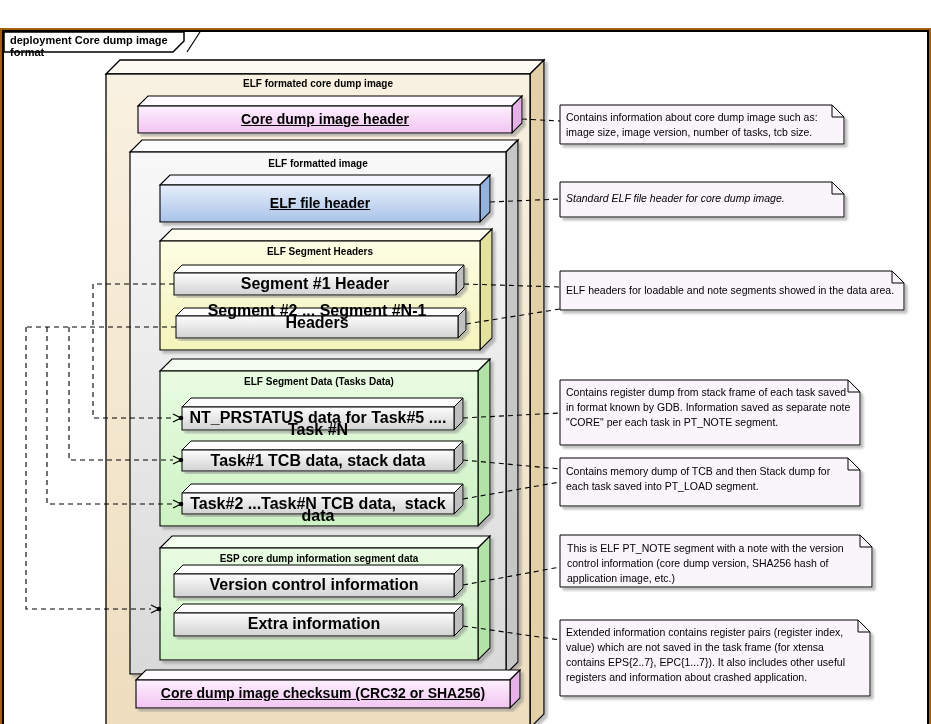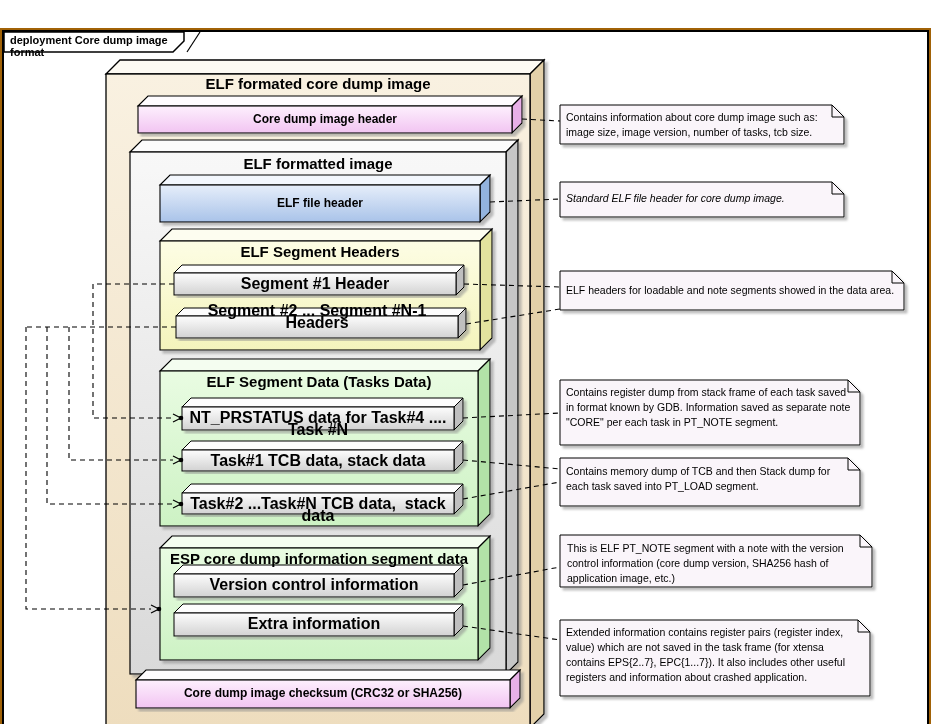--- a/index.html
+++ b/index.html
@@ -1,21 +1,21 @@
 <!DOCTYPE html>
 <html><head>
 <meta charset="utf-8">
 <style>
   html,body{margin:0;padding:0;background:#ffffff;font-family:"Liberation Sans",sans-serif;}
   #canvas{position:relative;width:931px;height:724px;background:#a16207;overflow:hidden;margin-top:28px;}
   #diagram-svg{position:absolute;left:0;top:0;width:931px;height:724px;}
   .lbl{position:absolute;text-align:center;color:#000;font-weight:bold;white-space:pre-wrap;
        font-size:16px;line-height:12px;pointer-events:none;}
-  .lbl.big{font-size:15px;line-height:13px;}
-  .lbl.mid{font-size:12px;line-height:12px;}
+  .lbl.big{font-size:10px;line-height:13px;}
+  .lbl.mid{font-size:14px;line-height:12px;text-decoration:underline;}
   .frame-lbl{position:absolute;left:10px;top:6px;width:182px;text-align:left;
        font-size:11px;font-weight:bold;color:#000;}
   .note-text{position:absolute;text-align:left;color:#000;font-size:10.5px;
        line-height:15px;font-weight:normal;pointer-events:none;}
 </style>
 </head>
 <body>
 
 <div id="canvas">
 
@@ -195,21 +195,21 @@
 <div class="frame-lbl">deployment Core dump image format</div>
 
 <div class="lbl big" style="left:106px;top:49px;width:424px;">ELF formated core dump image</div>
 <div class="lbl mid" style="left:138px;top:85px;width:374px;">Core dump image header</div>
 <div class="lbl mid" style="left:160px;top:169px;width:320px;">ELF file header</div>
 <div class="lbl big" style="left:130px;top:129px;width:376px;">ELF formatted image</div>
 <div class="lbl big" style="left:160px;top:217px;width:320px;">ELF Segment Headers</div>
 <div class="lbl" style="left:174px;top:250px;width:282px;">Segment #1 Header</div>
 <div class="lbl" style="left:176px;top:277px;width:282px;">Segment #2 ... Segment #N-1 Headers</div>
 <div class="lbl big" style="left:160px;top:347px;width:318px;">ELF Segment Data (Tasks Data)</div>
-<div class="lbl" style="left:182px;top:384px;width:272px;">NT_PRSTATUS data for Task#4 .... Task #N</div>
+<div class="lbl" style="left:182px;top:384px;width:272px;">NT_PRSTATUS data for Task#5 .... Task #N</div>
 <div class="lbl" style="left:182px;top:427px;width:272px;">Task#1 TCB data, stack data</div>
 <div class="lbl" style="left:182px;top:470px;width:272px;">Task#2 ...Task#N TCB data,  stack data</div>
 <div class="lbl" style="left:174px;top:551px;width:280px;">Version control information</div>
 <div class="lbl big" style="left:160px;top:524px;width:318px;">ESP core dump information segment data</div>
 <div class="lbl" style="left:174px;top:590px;width:280px;">Extra information</div>
 <div class="lbl mid" style="left:136px;top:659px;width:374px;">Core dump image checksum (CRC32 or SHA256)</div>
 
 <div class="note-text" style="left:566px;top:82px;width:272px;">Contains information about core dump image such as: image size, image version, number of tasks, tcb size.</div>
 <div class="note-text" style="left:566px;top:163px;width:272px;font-style:italic;">Standard ELF file header for core dump image.</div>
 <div class="note-text" style="left:566px;top:255px;width:332px;">ELF headers for loadable and note segments showed in the data area.</div>

